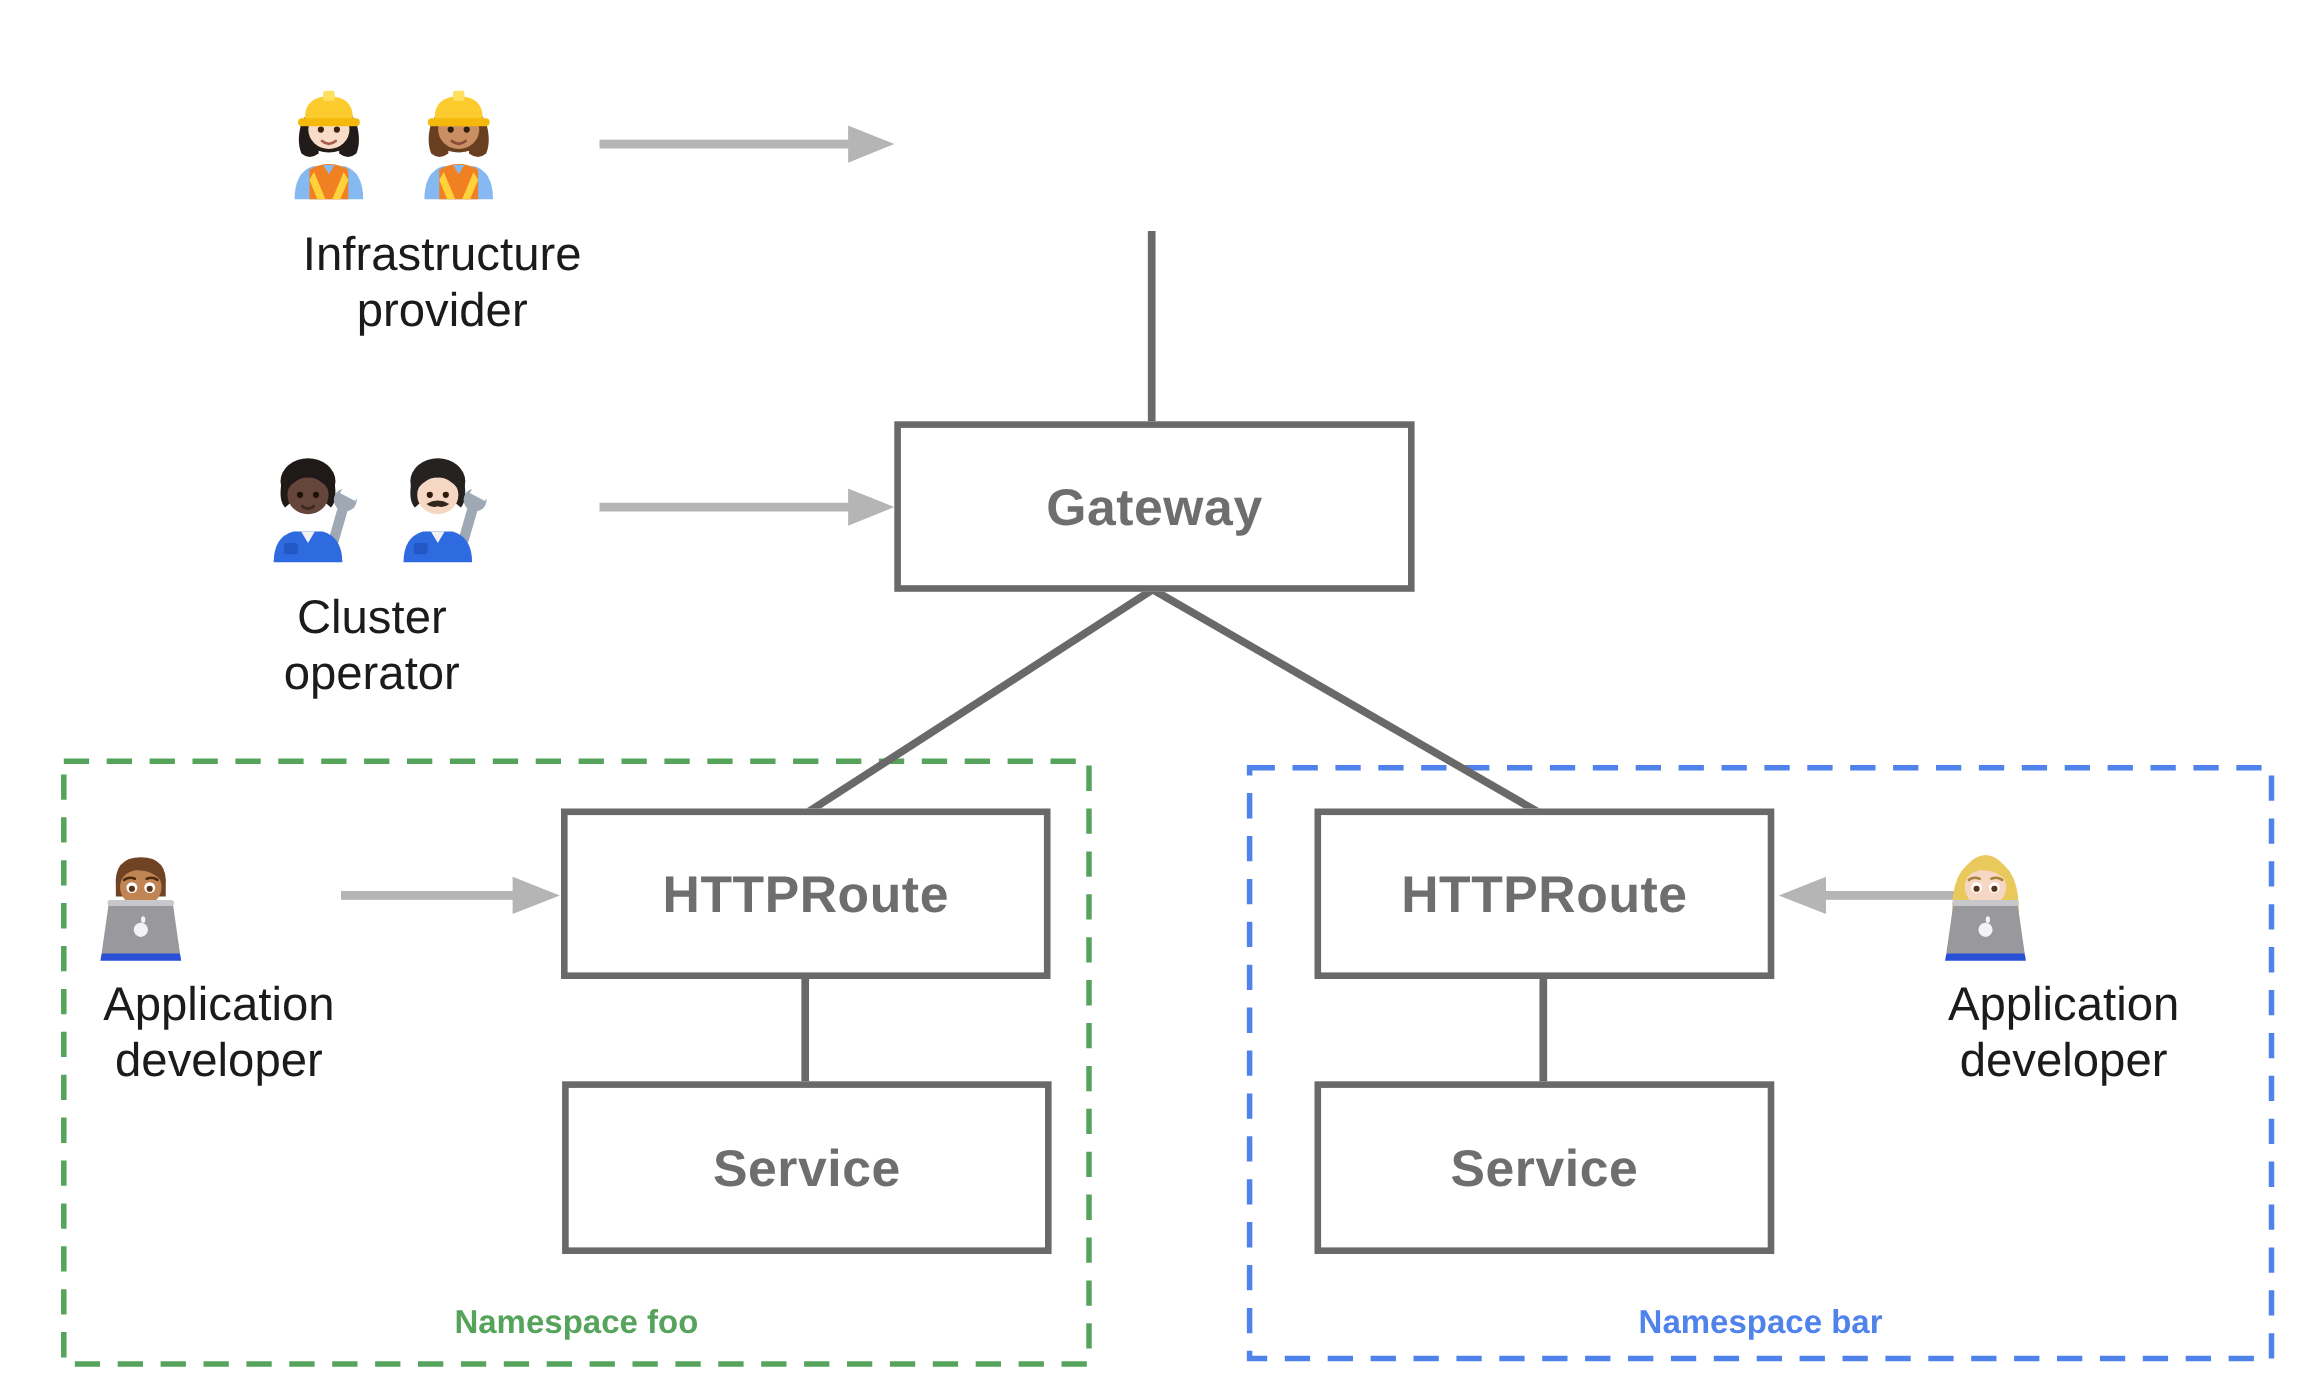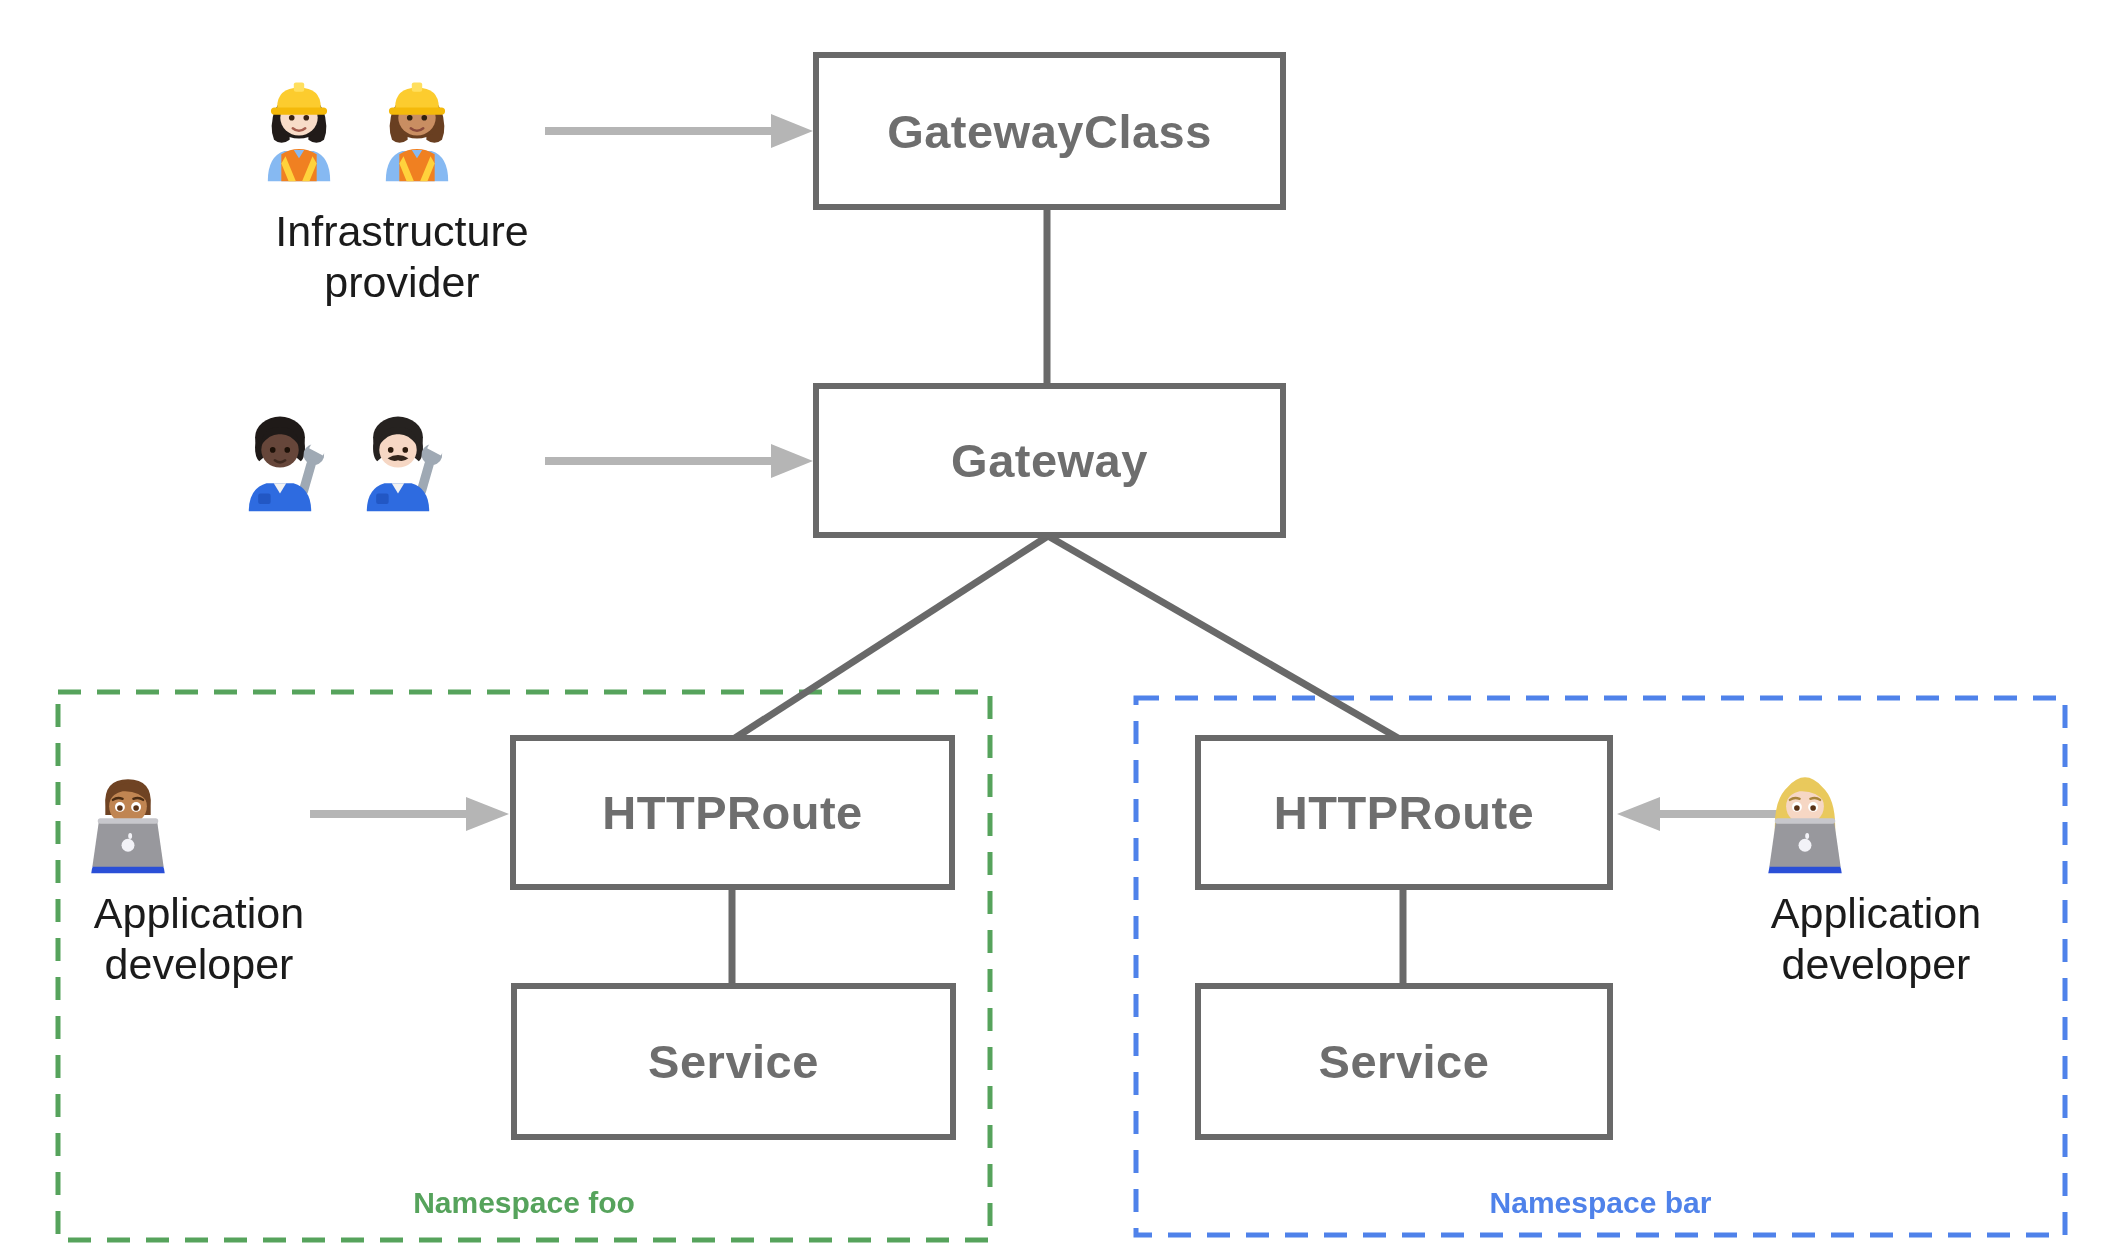--- a/index.html
+++ b/index.html
@@ -72,23 +72,20 @@
         <rect x="310" y="810" width="158" height="8"></rect>
         <polygon points="466,797 509,814 466,831"></polygon>
       </g>
       <g>
         <rect x="1659" y="810" width="146" height="8"></rect>
         <polygon points="1660,797 1617,814 1660,831"></polygon>
       </g>
     </g>
   </svg>
 
-  <div class="node node-gatewayclass">
-    <span>GatewayClass</span>
-  </div>
   <div class="node node-gateway">
     <span>Gateway</span>
   </div>
   <div class="node node-httproute-foo">
     <span>HTTPRoute</span>
   </div>
   <div class="node node-service-foo">
     <span>Service</span>
   </div>
   <div class="node node-httproute-bar">
@@ -170,20 +167,21 @@
         <g transform="rotate(16 79 70)">
           <circle cx="79" cy="57" r="10" fill="#9fa9b4"></circle>
           <rect x="74" y="42" width="15" height="12" fill="#ffffff" transform="rotate(12 81 48)"></rect>
           <rect x="74.5" y="62" width="9" height="36" rx="4.5" fill="#9fa9b4"></rect>
         </g>
         <path d="M20 112 Q20 90 37 85 L63 85 Q80 90 80 112 Z" fill="#2e6be0"></path>
         <path d="M44 85 L50 95 L56 85 Z" fill="#f2f2f2"></path>
         <rect x="29" y="95" width="12" height="10" rx="2" fill="#2257c4"></rect>
       </svg>
     </div>
+    <div class="plabel">Cluster operator</div>
   </div>
 
   <div class="persona persona-appdev-foo">
     <div class="icon-row">
       <svg class="emoji" width="108" height="118" viewBox="0 0 100 108">
         <path d="M29 46 Q27 21 50 21 Q73 21 71 46 L71 54 L29 54 Z" fill="#6f4323"></path>
         <ellipse cx="50" cy="46" rx="17.5" ry="16.5" fill="#c08552"></ellipse>
         <path d="M31.5 42 Q34 25 50 25 Q66 25 68.5 42 Q60 31 45 32 Q36 34 31.5 42 Z" fill="#6f4323"></path>
         <path d="M36 40 q4 -3 9 -1" stroke="#4a2c13" stroke-width="2.2" fill="none" stroke-linecap="round"></path>
         <path d="M55 39 q5 -2 9 1" stroke="#4a2c13" stroke-width="2.2" fill="none" stroke-linecap="round"></path>

